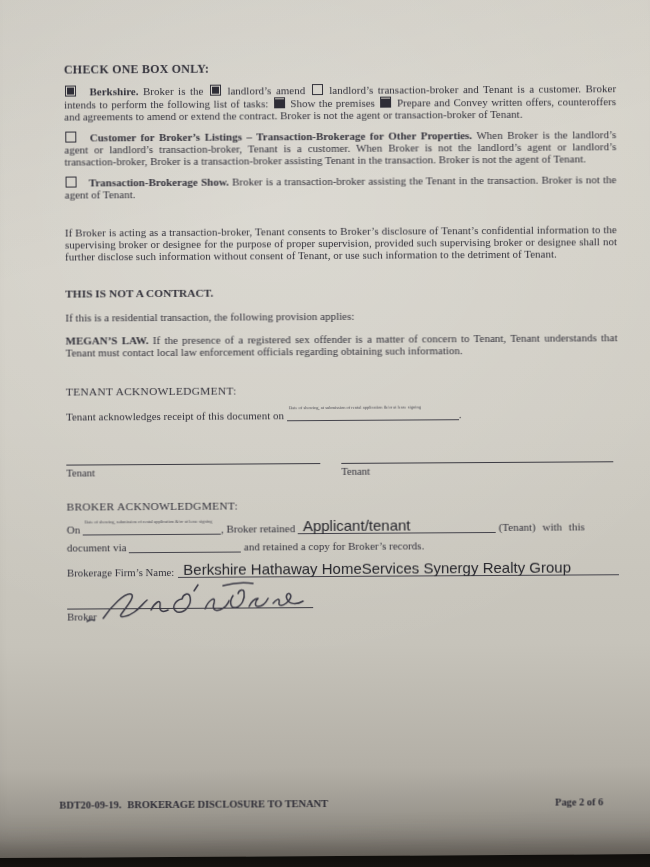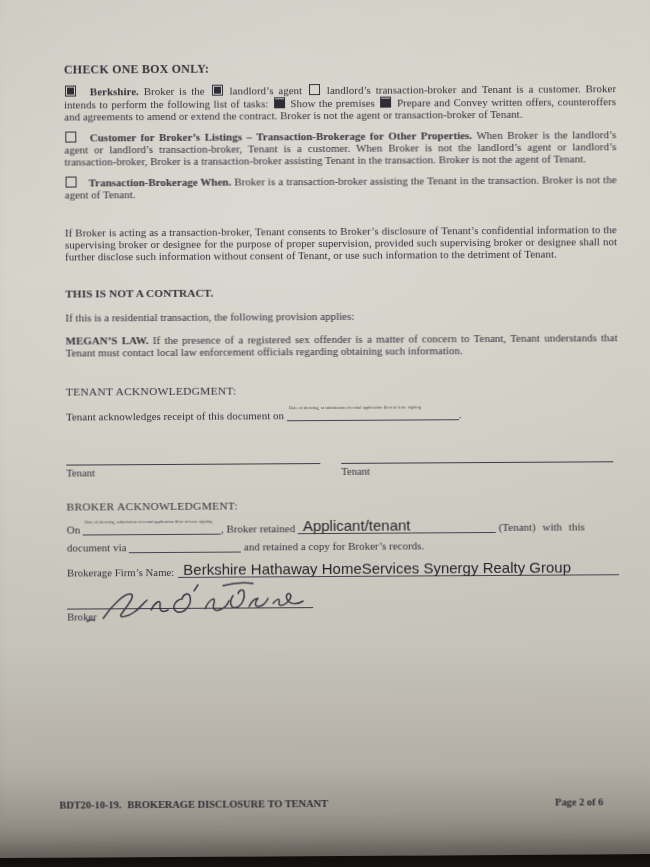--- a/index.html
+++ b/index.html
@@ -73,42 +73,42 @@
 <div class="paper">
   <div class="content">
 
     <div class="h-main">CHECK ONE BOX ONLY:</div>
 
     <p class="para">
       <span class="cb lead checked"></span>
       <b>Berkshire.</b>
       <span>Broker is the</span>
       <span class="cb checked"></span>
-      <span>landlord’s agent</span>
+      <span>landlord’s amend</span>
       <span class="cb"></span>
       <span>landlord’s transaction-broker and Tenant is a customer. Broker intends to perform the following list of tasks:</span>
       <span class="cb task checked"></span>
       <span>Show the premises</span>
       <span class="cb task checked"></span>
       <span>Prepare and Convey written offers, counteroffers and agreements to amend or extend the contract. Broker is</span>
       <span class="u">not</span>
       <span>the agent or transaction-broker of Tenant.</span>
     </p>
 
     <p class="para">
       <span class="cb lead"></span>
       <b>Customer for Broker’s Listings – Transaction-Brokerage for Other Properties.</b>
       <span>When Broker is the landlord’s agent or landlord’s transaction-broker, Tenant is a customer. When Broker is not the landlord’s agent or landlord’s transaction-broker, Broker is a transaction-broker assisting Tenant in the transaction. Broker is</span>
       <span class="u">not</span>
       <span>the agent of Tenant.</span>
     </p>
 
     <p class="para">
       <span class="cb lead"></span>
-      <b>Transaction-Brokerage When.</b>
+      <b>Transaction-Brokerage Show.</b>
       <span>Broker is a transaction-broker assisting the Tenant in the transaction. Broker is</span>
       <span class="u">not</span>
       <span>the agent of Tenant.</span>
     </p>
 
     <p class="para gap-lg">If Broker is acting as a transaction-broker, Tenant consents to Broker’s disclosure of Tenant’s confidential information to the supervising broker or designee for the purpose of proper supervision, provided such supervising broker or designee shall not further disclose such information without consent of Tenant, or use such information to the detriment of Tenant.</p>
 
     <div class="h-bold">THIS IS NOT A CONTRACT.</div>
 
     <p class="plain">If this is a residential transaction, the following provision applies:</p>
@@ -174,17 +174,17 @@
         </g>
       </svg>
       <div class="sig-line"></div>
       <div class="sig-label">Broker</div>
     </div>
 
   </div>
 
   <div class="footer">
     <div class="f-left">
-      <span>BDT20-10-19.</span><span>BROKERAGE DISCLOSURE TO TENANT</span>
+      <span>BDT20-09-19.</span><span>BROKERAGE DISCLOSURE TO TENANT</span>
     </div>
     <div class="f-right">Page 2 of 6</div>
   </div>
 </div>
 
 </body></html>

